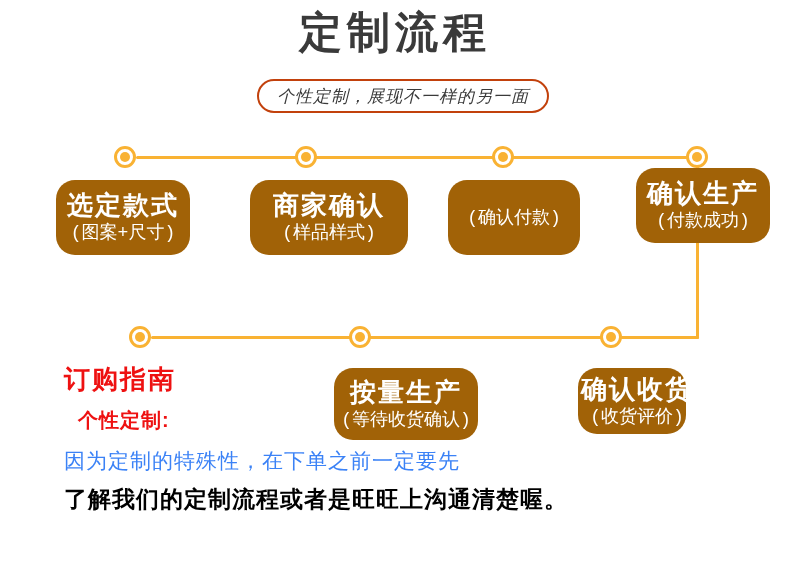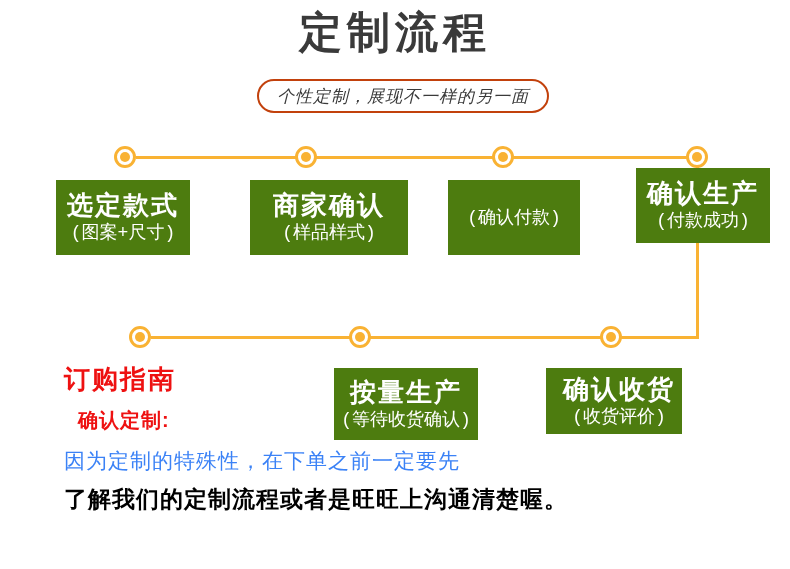--- a/index.html
+++ b/index.html
@@ -1,15 +1,15 @@
 <!DOCTYPE html>
 <html><head>
 <meta charset="utf-8">
 <style>
-  * { box-sizing: border-box; margin: 0; padding: 0; }
+  * { box-sizing: border-box; margin: 0; padding: 0; border-radius: 19px; }
   html, body {
     width: 790px; height: 569px;
     background: #ffffff;
     font-family: "Liberation Sans", "DejaVu Sans", sans-serif;
     overflow: hidden;
   }
   #stage { position: relative; width: 790px; height: 569px; background: #fff; }
 
   
   .page-title {
@@ -45,21 +45,21 @@
     content: "";
     position: absolute; left: 3px; top: 3px;
     width: 10px; height: 10px;
     border-radius: 50%;
     background: #f9b233;
   }
 
   
   .step-box {
     position: absolute;
-    background: #4d7c0f;
+    background: #a16207;
     display: flex; flex-direction: column;
     align-items: center; justify-content: center;
     color: #ffffff;
     padding: 4px 6px;
   }
   .step-box .main {
     font-size: 26px; font-weight: bold; letter-spacing: 2px;
     line-height: 1.18; white-space: nowrap;
   }
   .step-box .sub {
@@ -132,23 +132,23 @@
   <div class="step-box" style="left:636px; top:168px; width:134px; height:75px;">
     <span class="main">确认生产</span>
     <span class="sub">(付款成功)</span>
   </div>
 
   <div class="step-box" style="left:334px; top:368px; width:144px; height:72px;">
     <span class="main">按量生产</span>
     <span class="sub">(等待收货确认)</span>
   </div>
 
-  <div class="step-box" style="left:546px; top:368px; width:136px; height:66px;padding-left:16px;">
+  <div class="step-box" style="left:578px; top:368px; width:108px; height:66px;padding-left:16px;">
     <span class="main">确认收货</span>
     <span class="sub">(收货评价)</span>
   </div>
 
   <div class="guide-title">订购指南</div>
-  <div class="guide-sub">确认定制:</div>
+  <div class="guide-sub">个性定制:</div>
   <div class="guide-line1">因为定制的特殊性，在下单之前一定要先</div>
   <div class="guide-line2">了解我们的定制流程或者是旺旺上沟通清楚喔。</div>
 
 </div>
 
 </body></html>

